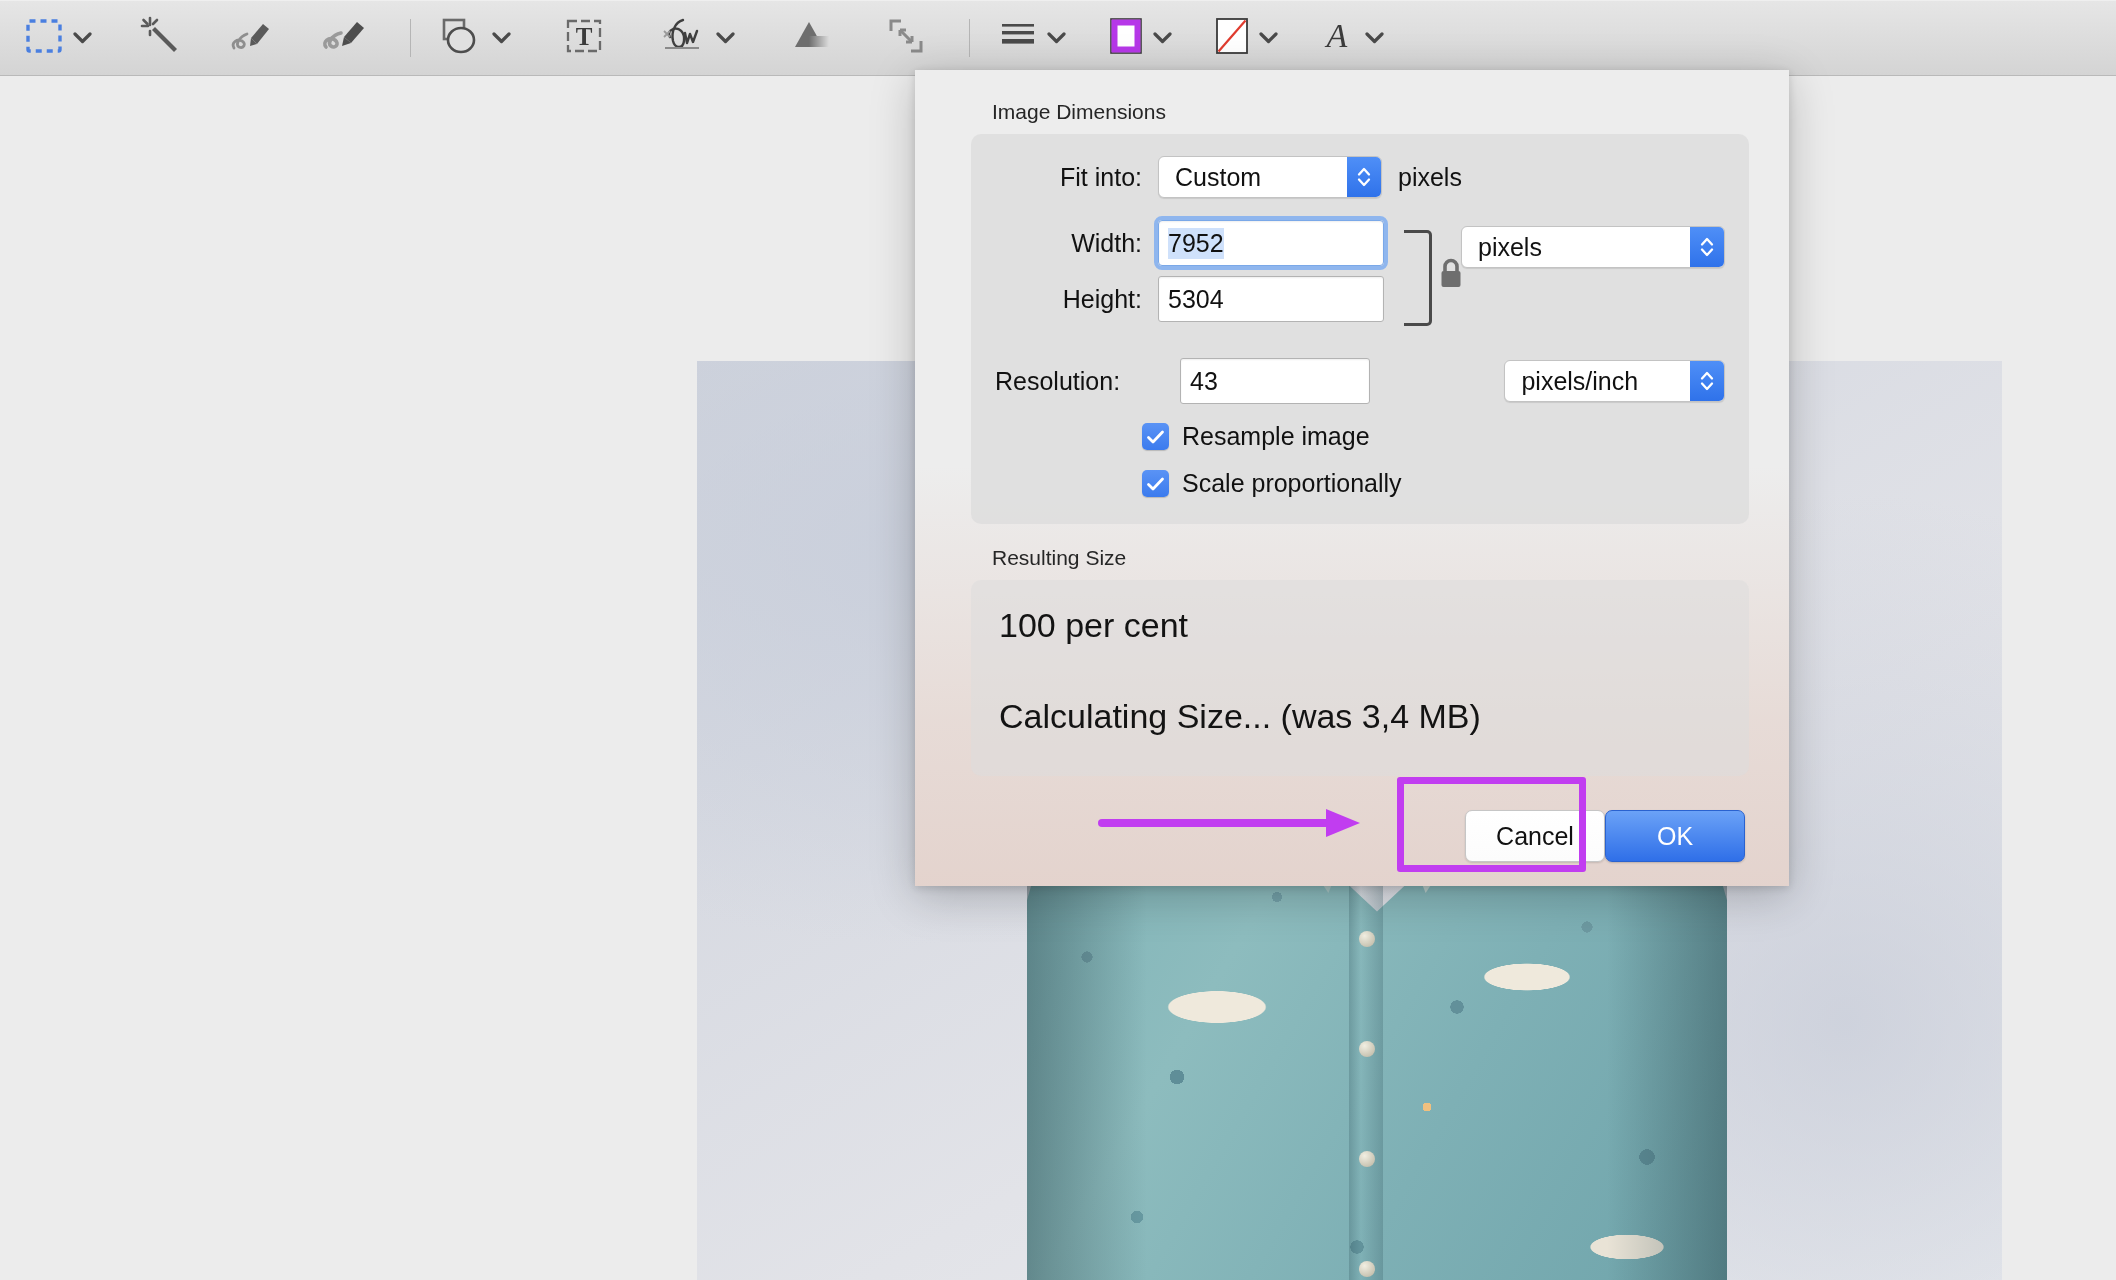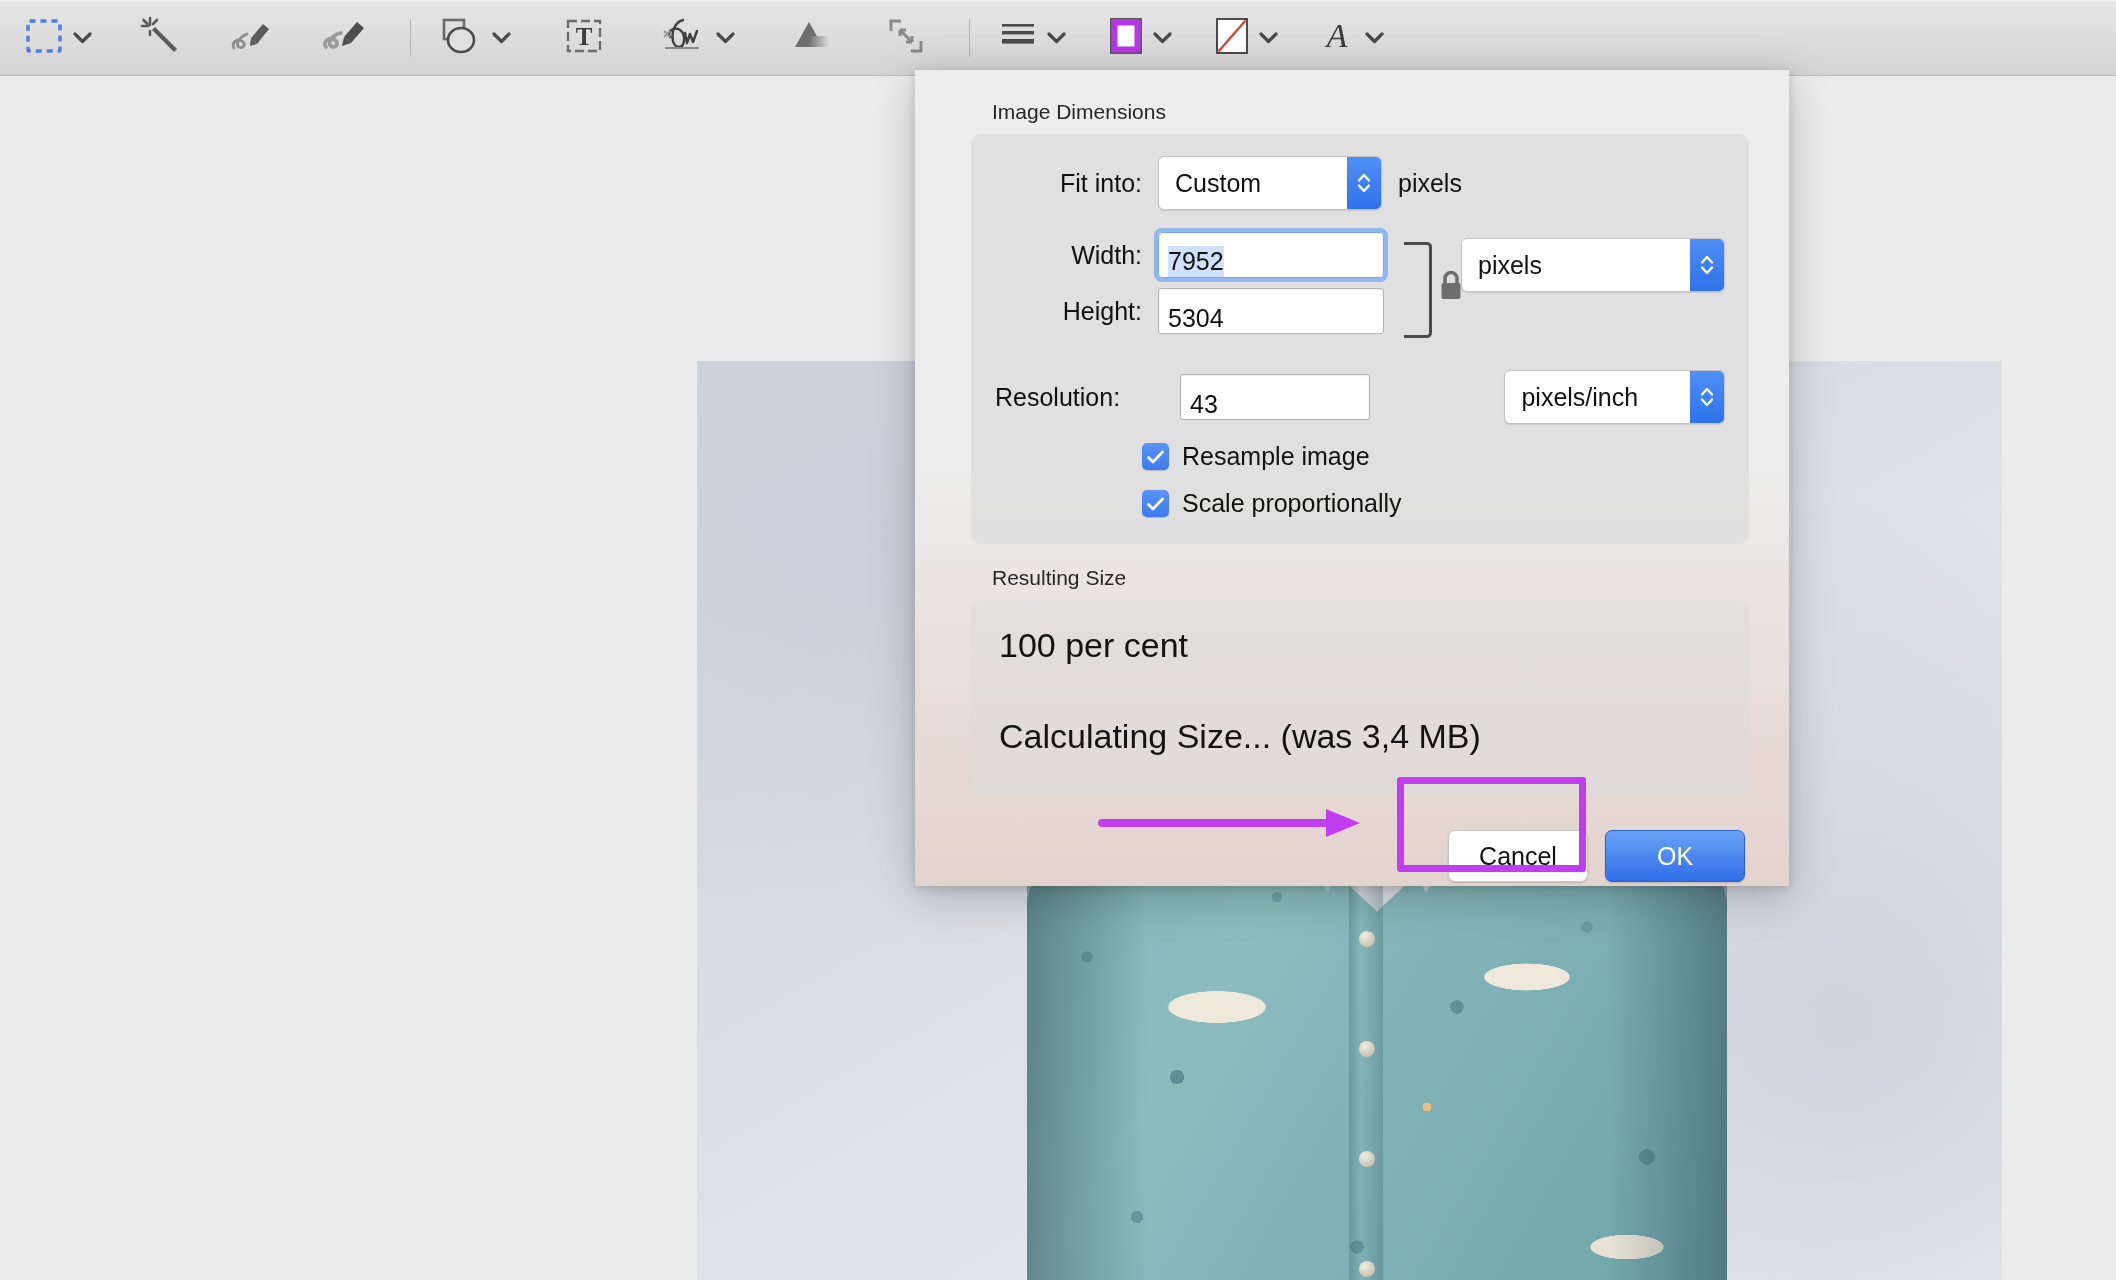--- a/index.html
+++ b/index.html
@@ -118,35 +118,35 @@
     border-radius: 10px;
     padding: 22px 24px 26px 24px;
   }
   .row { display: flex; align-items: center; margin-bottom: 18px; }
   .row:last-child { margin-bottom: 0; }
   .lbl { font-size: 25px; color: #111; text-align: right; }
 
   .popup {
     position: relative; background: #ffffff;
     border: 1px solid #c3c3c3; border-radius: 6px;
-    height: 54px; display: flex; align-items: center;
+    height: 42px; display: flex; align-items: center;
     box-shadow: 0 1px 1px rgba(0,0,0,.10);
   }
   .popup .pv { font-size: 25px; color: #111; padding-left: 16px; }
   .stepper {
     position: absolute; right: 0; top: 0; height: 100%; width: 34px;
     background: linear-gradient(to bottom,#4f8ff7,#2f72ea);
     border-radius: 0 5px 5px 0;
     display: flex; flex-direction: column; align-items: center; justify-content: center;
   }
   .stepper svg { display: block; }
 
   .field {
     background: #fff; border: 1px solid #b3b3b3; border-radius: 3px;
-    height: 46px; display: flex; align-items: flex-end;
+    height: 46px; display: flex; align-items: center;
     font-size: 25px; color: #111; padding-left: 9px;
     box-shadow: inset 0 1px 2px rgba(0,0,0,.07);
   }
   .field.focused {
     border: 1px solid #7aa8e8;
     outline: 4px solid #8fb6ee; outline-offset: 0px;
     border-radius: 4px;
   }
   .sel { background: #cfe1fb; padding: 1px 0; }
 
@@ -169,21 +169,21 @@
 
   .res-box {
     background: rgba(221,221,221,.55); border-radius: 10px;
     padding: 26px 28px 30px 28px; height: 196px;
   }
   .res-line { font-size: 34px; color: #131313; }
   .res-line.second { margin-top: 52px; }
 
   .btn-row {
     display: flex; align-items: center; justify-content: flex-end;
-    gap: 17px; margin-top: 34px; padding-right: 4px;
+    margin-top: 34px; padding-right: 4px;
   }
   .btn {
     height: 52px; border-radius: 7px; display: flex; align-items: center; justify-content: center;
     font-size: 25px; min-width: 140px; padding: 0 26px;
   }
   .btn.cancel { background: linear-gradient(to bottom,#ffffff,#fcfcfc); border: 1px solid #c6c6c6; color: #111; box-shadow: 0 1px 2px rgba(0,0,0,.14); }
   .btn.ok { background: linear-gradient(to bottom,#6ba2f7,#2f6fe8); border: 1px solid #2a62cf; color: #fff; box-shadow: 0 1px 2px rgba(0,0,0,.18); }
 
   
   .anno-box {

